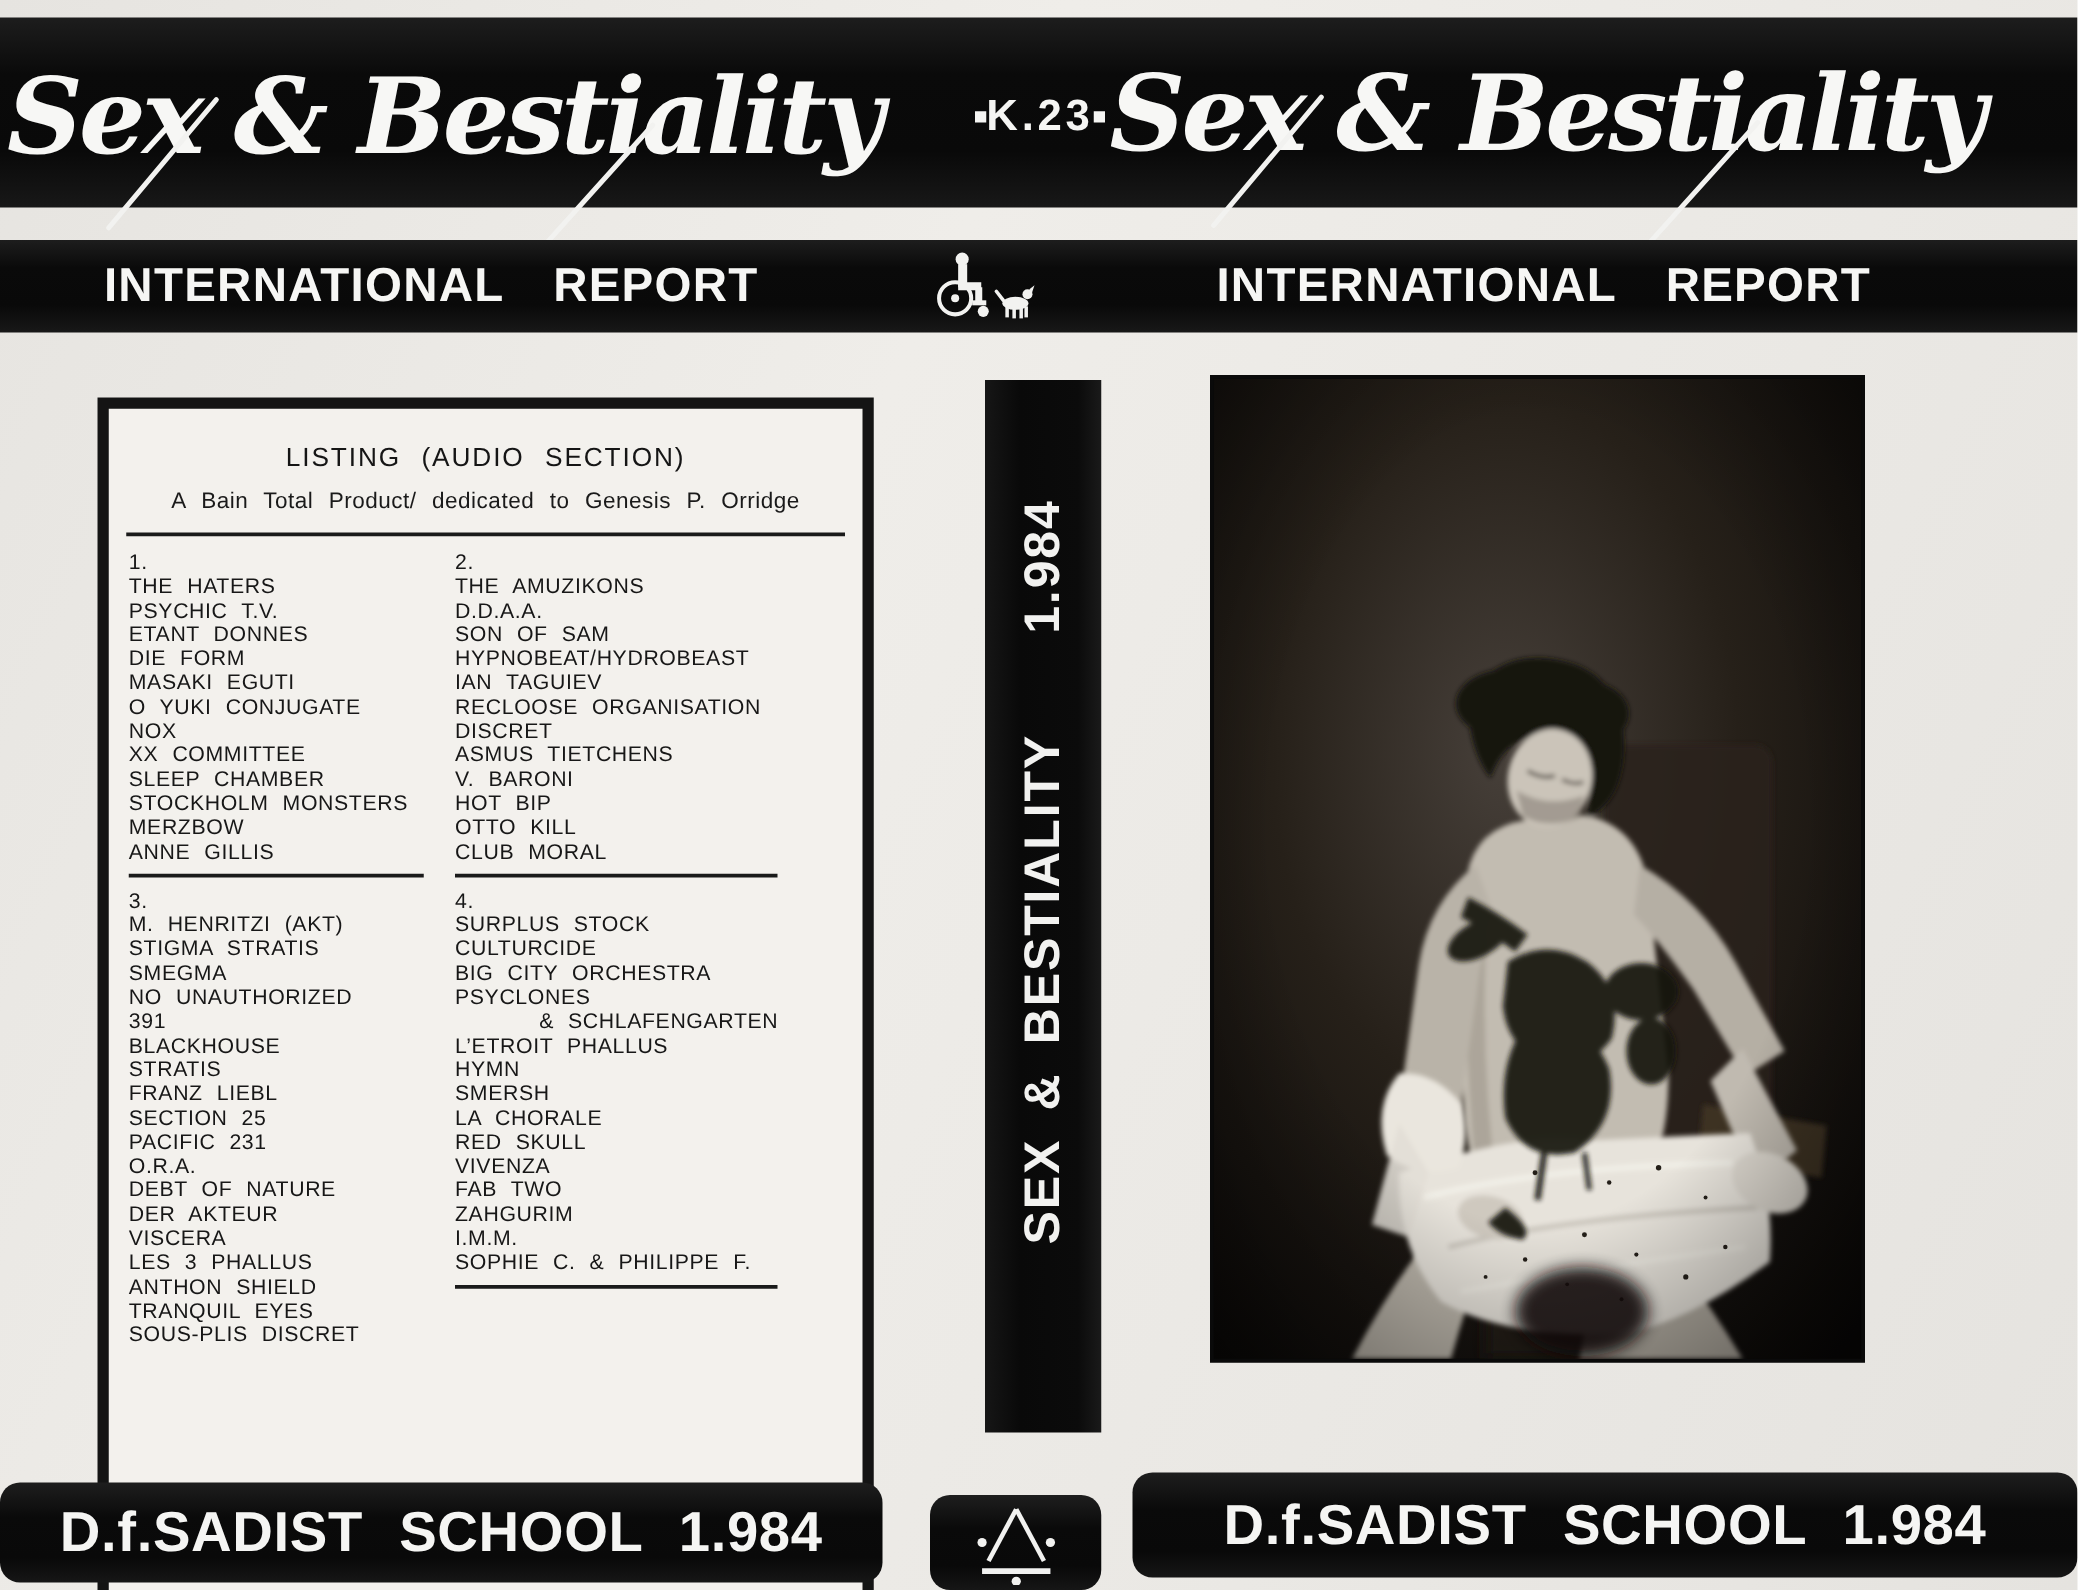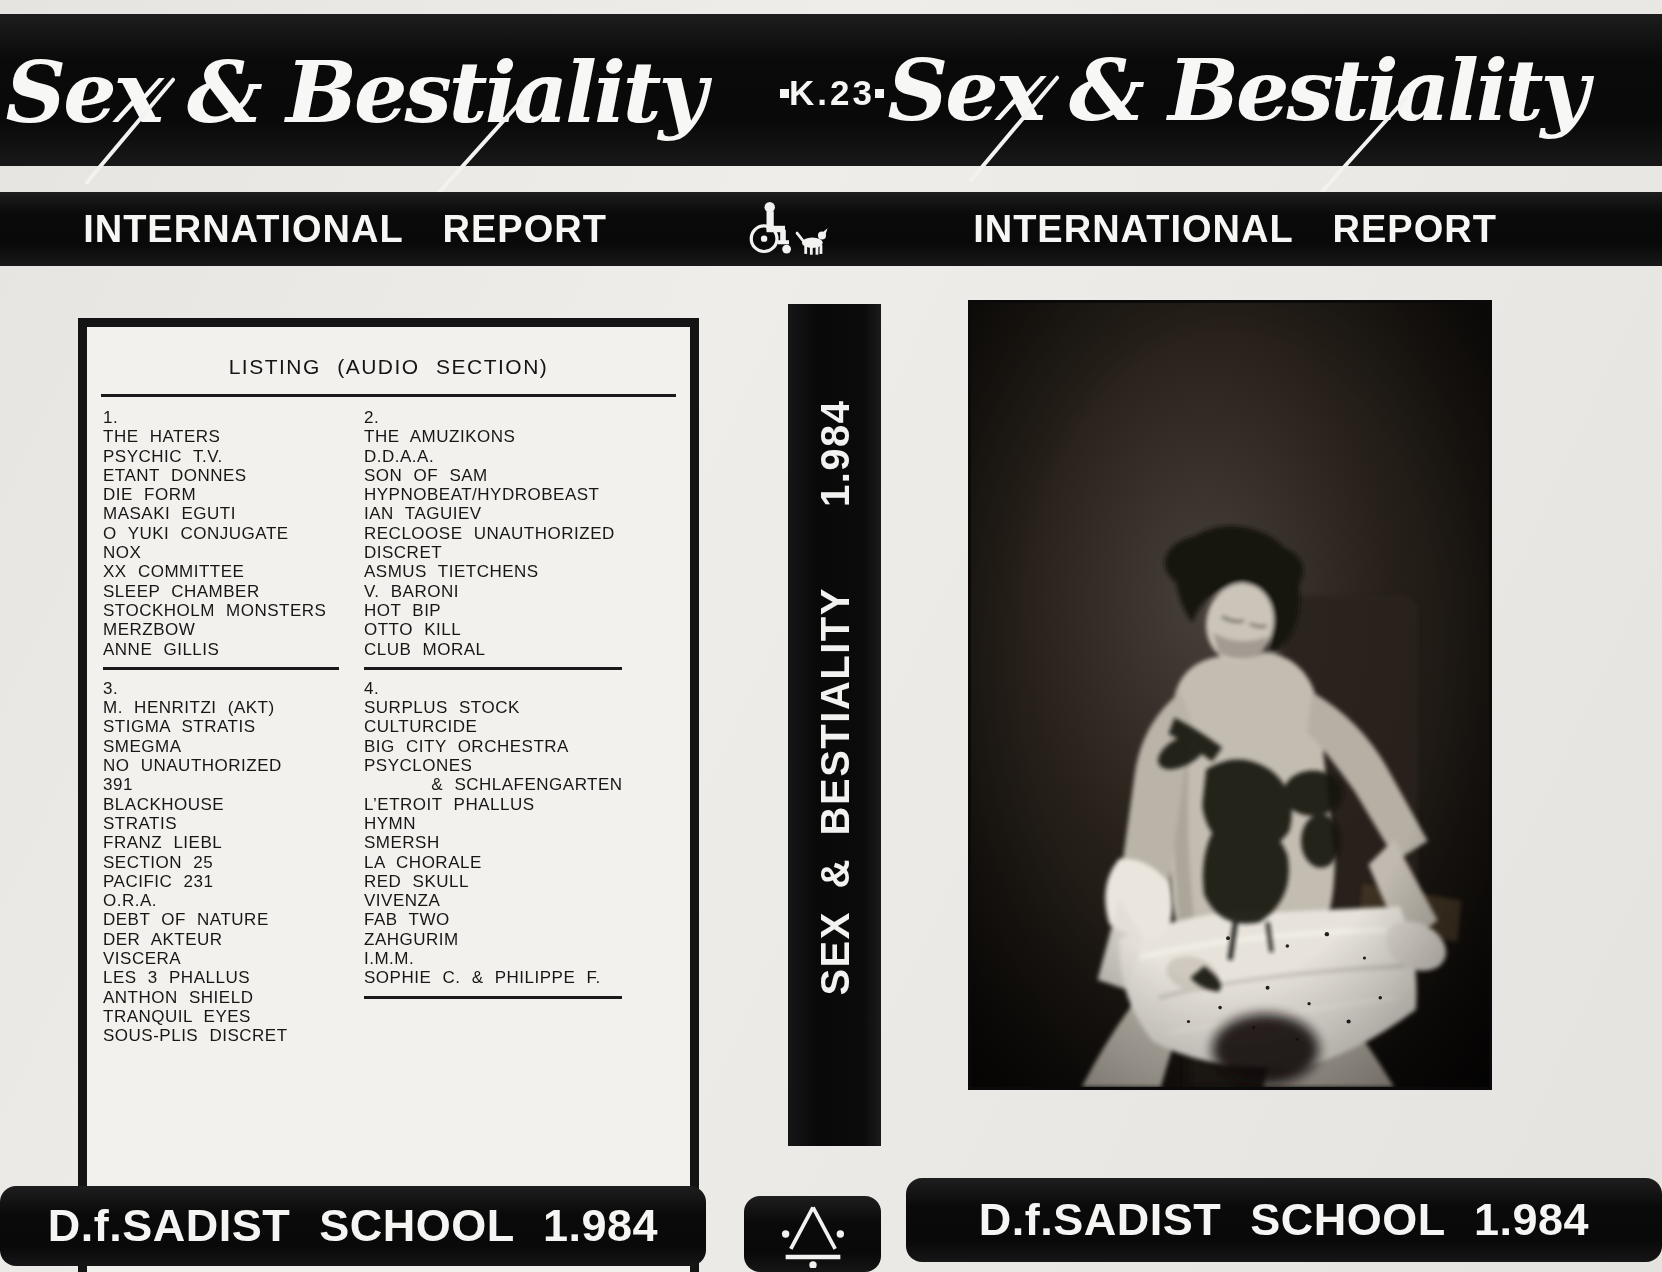--- a/index.html
+++ b/index.html
@@ -120,20 +120,21 @@
     <polygon points="104,38 109,34 106,43" fill="#f2f2f0"></polygon>
     <rect x="80" y="55" width="3.5" height="11" fill="#f2f2f0"></rect>
     <rect x="87" y="56" width="3.5" height="11" fill="#f2f2f0"></rect>
     <rect x="94" y="56" width="3.5" height="11" fill="#f2f2f0"></rect>
     <rect x="99" y="55" width="3.5" height="11" fill="#f2f2f0"></rect>
     <path d="M78 49 L71 40" stroke="#f2f2f0" stroke-width="3.5" stroke-linecap="round"></path>
   </svg>
 
   <div class="listing-box">
     <div class="lb-heading">LISTING (AUDIO SECTION)</div>
+    <div class="lb-dedication">A Bain Total Product/ dedicated to Genesis P. Orridge</div>
     <div class="top-rule"></div>
     <div class="cols">
       <div class="col col-1">
         <div class="sec-num">1.</div>
         <div>
 
         <div class="entry">THE HATERS</div>
             <div class="entry">PSYCHIC T.V.</div>
             <div class="entry">ETANT DONNES</div>
             <div class="entry">DIE FORM</div>
@@ -172,21 +173,21 @@
       </div>
       <div class="col col-2">
         <div class="sec-num">2.</div>
         <div>
 
         <div class="entry">THE AMUZIKONS</div>
             <div class="entry">D.D.A.A.</div>
             <div class="entry">SON OF SAM</div>
             <div class="entry">HYPNOBEAT/HYDROBEAST</div>
             <div class="entry">IAN TAGUIEV</div>
-            <div class="entry">RECLOOSE UNAUTHORIZED</div>
+            <div class="entry">RECLOOSE ORGANISATION</div>
             <div class="entry">DISCRET</div>
             <div class="entry">ASMUS TIETCHENS</div>
             <div class="entry">V. BARONI</div>
             <div class="entry">HOT BIP</div>
             <div class="entry">OTTO KILL</div>
             <div class="entry">CLUB MORAL</div>
           </div>
         <div class="sec-rule"></div>
         <div class="sec-num">4.</div>
         <div>

